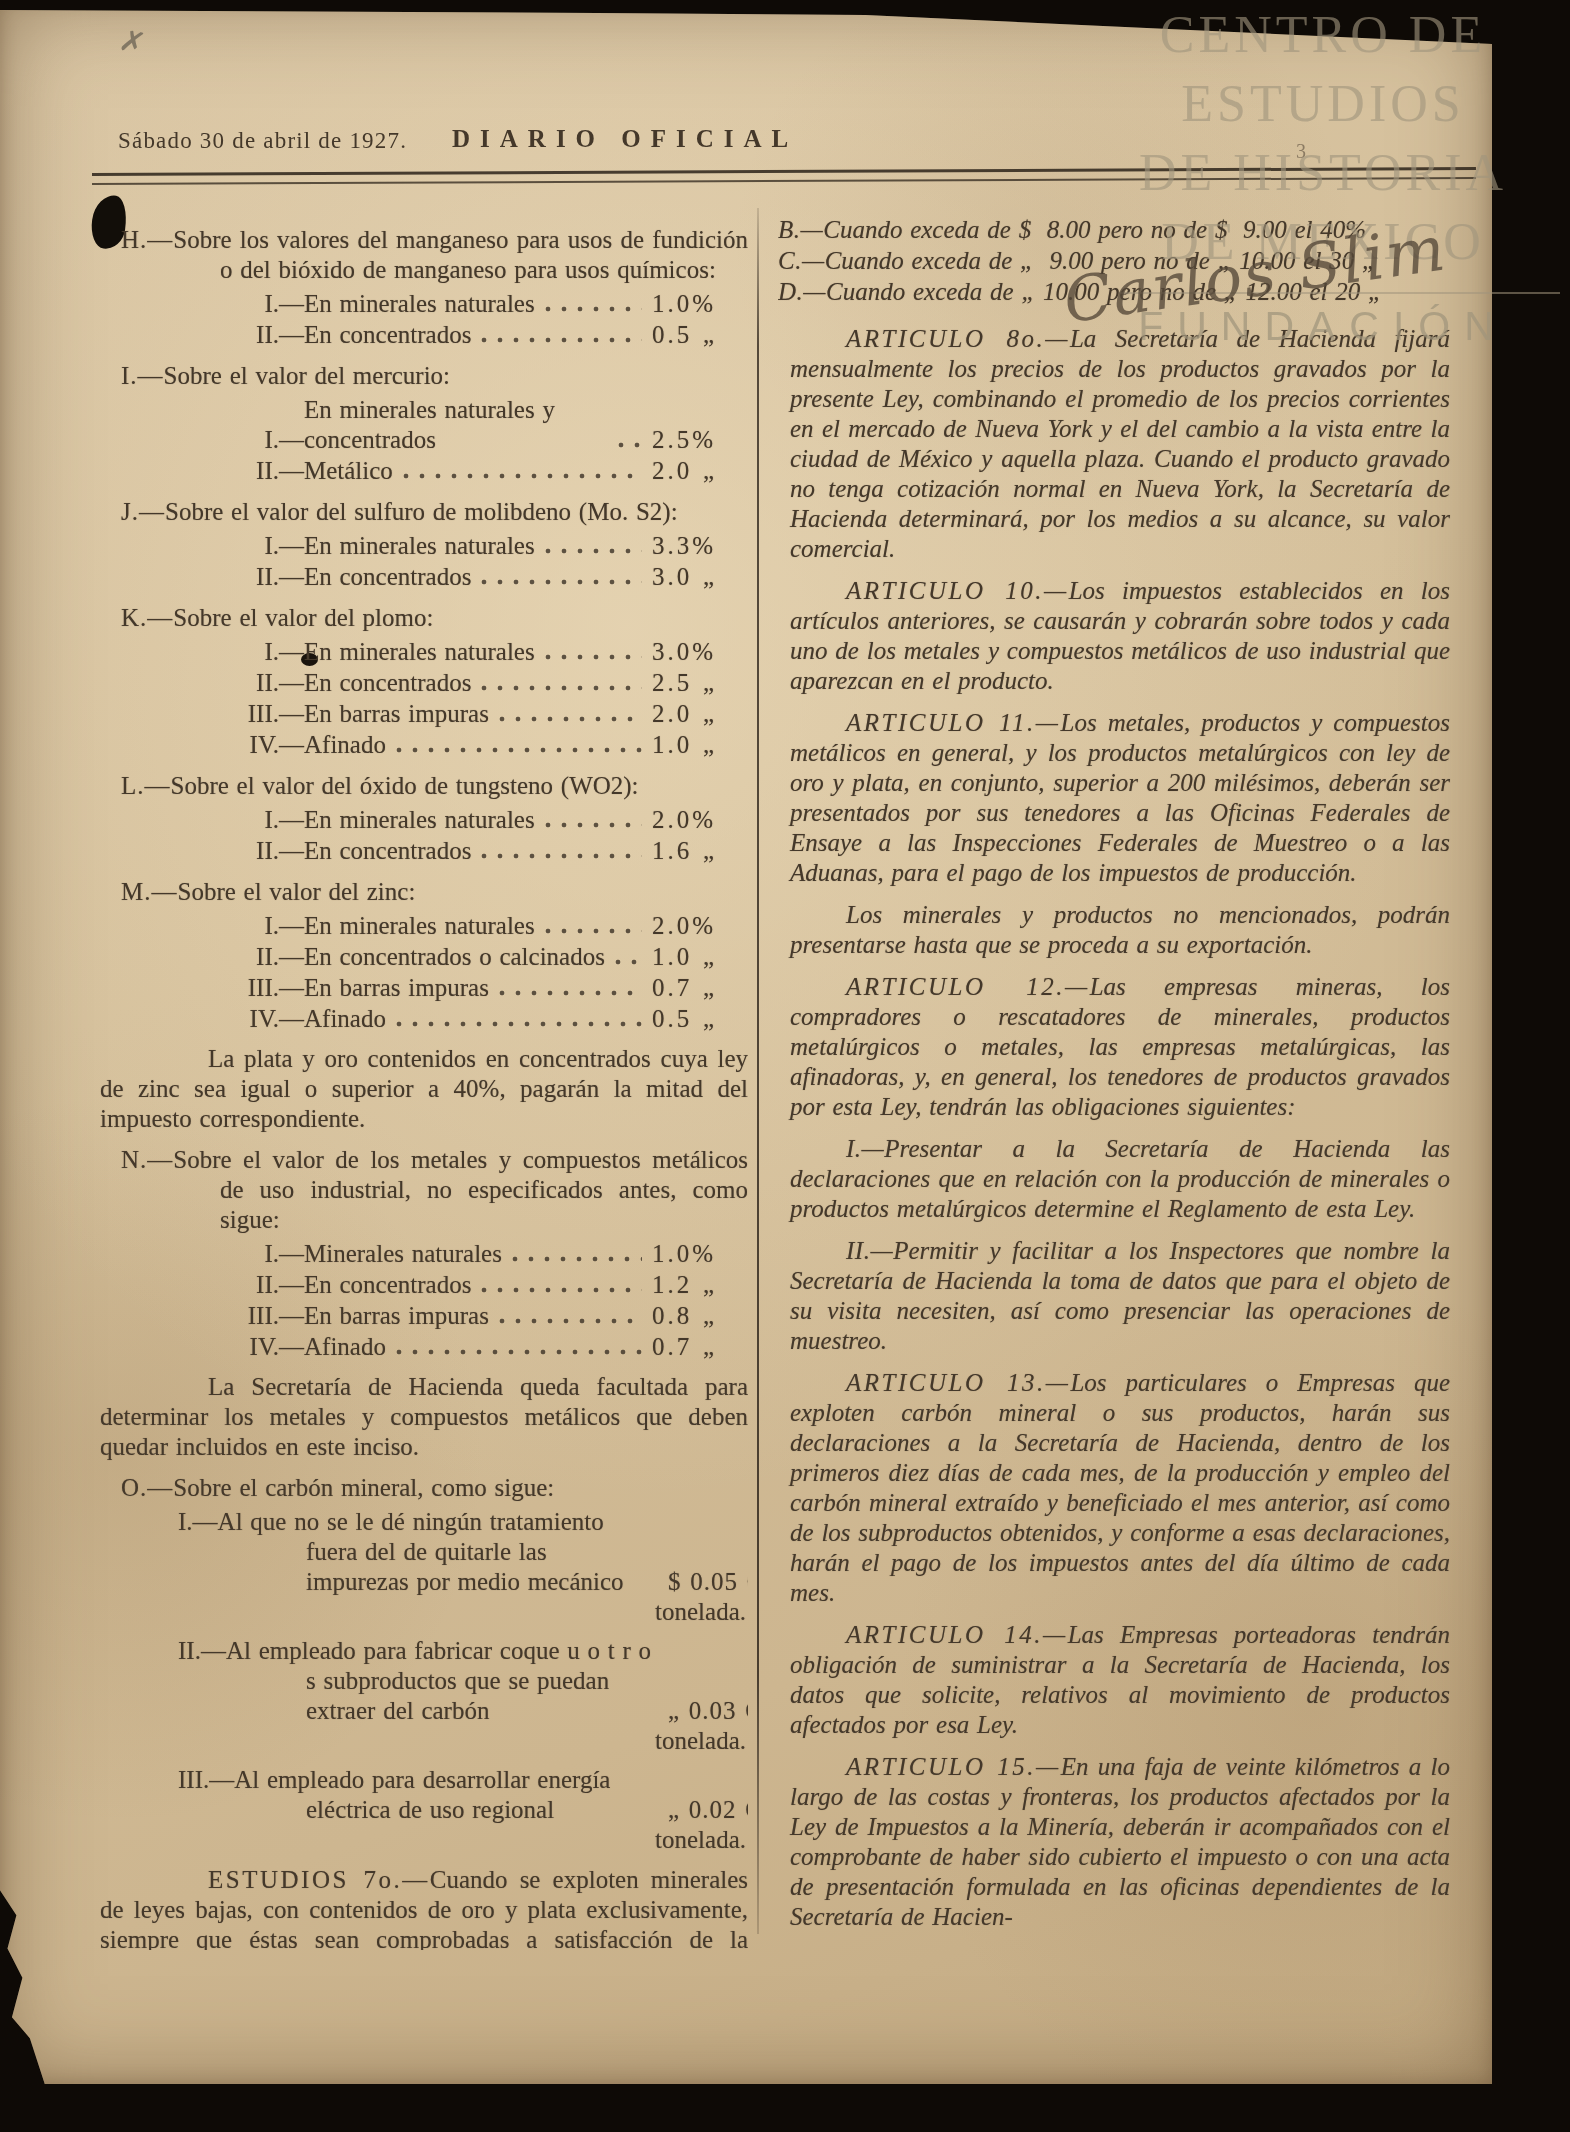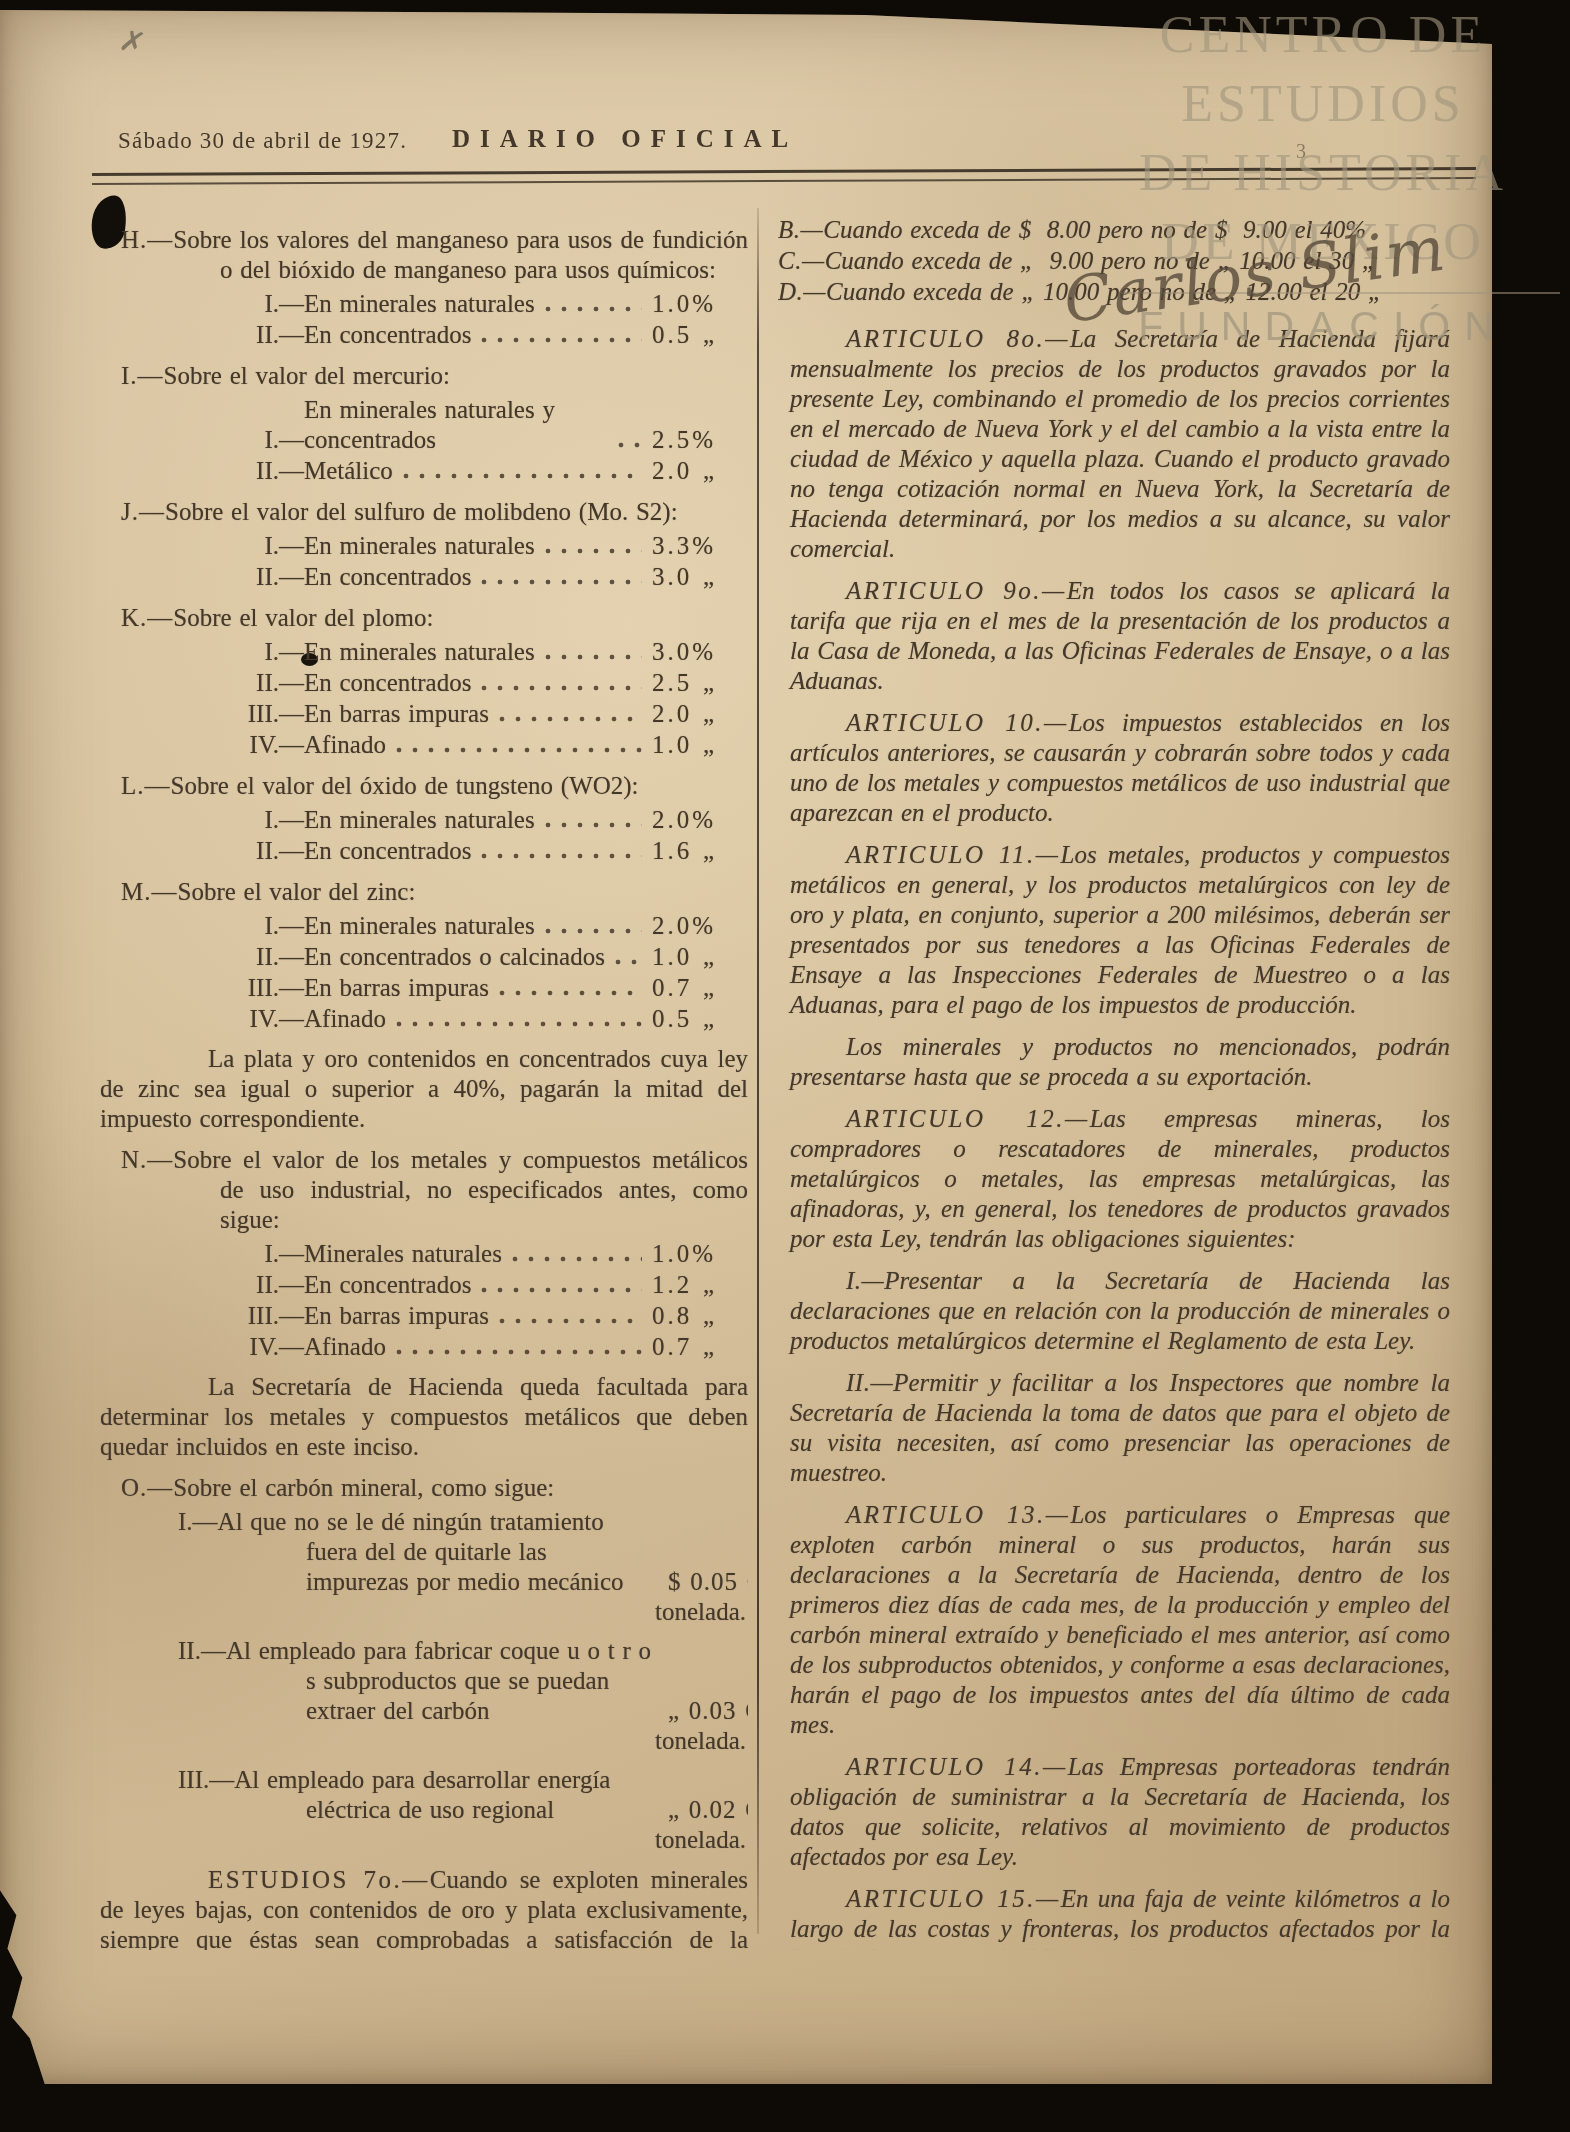--- a/index.html
+++ b/index.html
@@ -245,21 +245,20 @@
         </div>
         <div class="coal-unit">tonelada.</div>
       </div>
       <div class="tpara article"><span class="alabel">ESTUDIOS 7o.—</span>Cuando se exploten minerales de leyes bajas, con contenidos de oro y plata exclusivamente, siempre que éstas sean comprobadas a satisfacción de la Secretaría de Hacienda, se calcularán los impuestos como sigue:</div>
     </div>
   <div class="col right" id="right-col">
       <div class="bcd"><span class="blabel">B.—</span>Cuando exceda de $  8.00 pero no de $  9.00 el 40%</div>
       <div class="bcd"><span class="blabel">C.—</span>Cuando exceda de „  9.00 pero no de „ 10.00 el 30 „</div>
       <div class="bcd"><span class="blabel">D.—</span>Cuando exceda de „ 10.00 pero no de „ 12.00 el 20 „</div>
       <div class="tpara article"><span class="alabel">ARTICULO 8o.—</span>La Secretaría de Hacienda fijará mensualmente los precios de los productos gravados por la presente Ley, combinando el promedio de los precios corrientes en el mercado de Nueva York y el del cambio a la vista entre la ciudad de México y aquella plaza. Cuando el producto gravado no tenga cotización normal en Nueva York, la Secretaría de Hacienda determinará, por los medios a su alcance, su valor comercial.</div>
-      <div class="tpara article"><span class="alabel">ARTICULO 9o.—</span>En todos los casos se aplicará la tarifa que rija en el mes de la presentación de los productos a la Casa de Moneda, a las Oficinas Federales de Ensaye, o a las Aduanas.</div>
       <div class="tpara article"><span class="alabel">ARTICULO 10.—</span>Los impuestos establecidos en los artículos anteriores, se causarán y cobrarán sobre todos y cada uno de los metales y compuestos metálicos de uso industrial que aparezcan en el producto.</div>
       <div class="tpara article"><span class="alabel">ARTICULO 11.—</span>Los metales, productos y compuestos metálicos en general, y los productos metalúrgicos con ley de oro y plata, en conjunto, superior a 200 milésimos, deberán ser presentados por sus tenedores a las Oficinas Federales de Ensaye a las Inspecciones Federales de Muestreo o a las Aduanas, para el pago de los impuestos de producción.</div>
       <div class="tpara">Los minerales y productos no mencionados, podrán presentarse hasta que se proceda a su exportación.</div>
       <div class="tpara article"><span class="alabel">ARTICULO 12.—</span>Las empresas mineras, los compradores o rescatadores de minerales, productos metalúrgicos o metales, las empresas metalúrgicas, las afinadoras, y, en general, los tenedores de productos gravados por esta Ley, tendrán las obligaciones siguientes:</div>
       <div class="tpara subitem"><span class="blabel">I.—</span>Presentar a la Secretaría de Hacienda las declaraciones que en relación con la producción de minerales o productos metalúrgicos determine el Reglamento de esta Ley.</div>
       <div class="tpara subitem"><span class="blabel">II.—</span>Permitir y facilitar a los Inspectores que nombre la Secretaría de Hacienda la toma de datos que para el objeto de su visita necesiten, así como presenciar las operaciones de muestreo.</div>
       <div class="tpara article"><span class="alabel">ARTICULO 13.—</span>Los particulares o Empresas que exploten carbón mineral o sus productos, harán sus declaraciones a la Secretaría de Hacienda, dentro de los primeros diez días de cada mes, de la producción y empleo del carbón mineral extraído y beneficiado el mes anterior, así como de los subproductos obtenidos, y conforme a esas declaraciones, harán el pago de los impuestos antes del día último de cada mes.</div>
       <div class="tpara article"><span class="alabel">ARTICULO 14.—</span>Las Empresas porteadoras tendrán obligación de suministrar a la Secretaría de Hacienda, los datos que solicite, relativos al movimiento de productos afectados por esa Ley.</div>
       <div class="tpara article"><span class="alabel">ARTICULO 15.—</span>En una faja de veinte kilómetros a lo largo de las costas y fronteras, los productos afectados por la Ley de Impuestos a la Minería, deberán ir acompañados con el comprobante de haber sido cubierto el impuesto o con una acta de presentación formulada en las oficinas dependientes de la Secretaría de Hacien-</div>
     </div>

